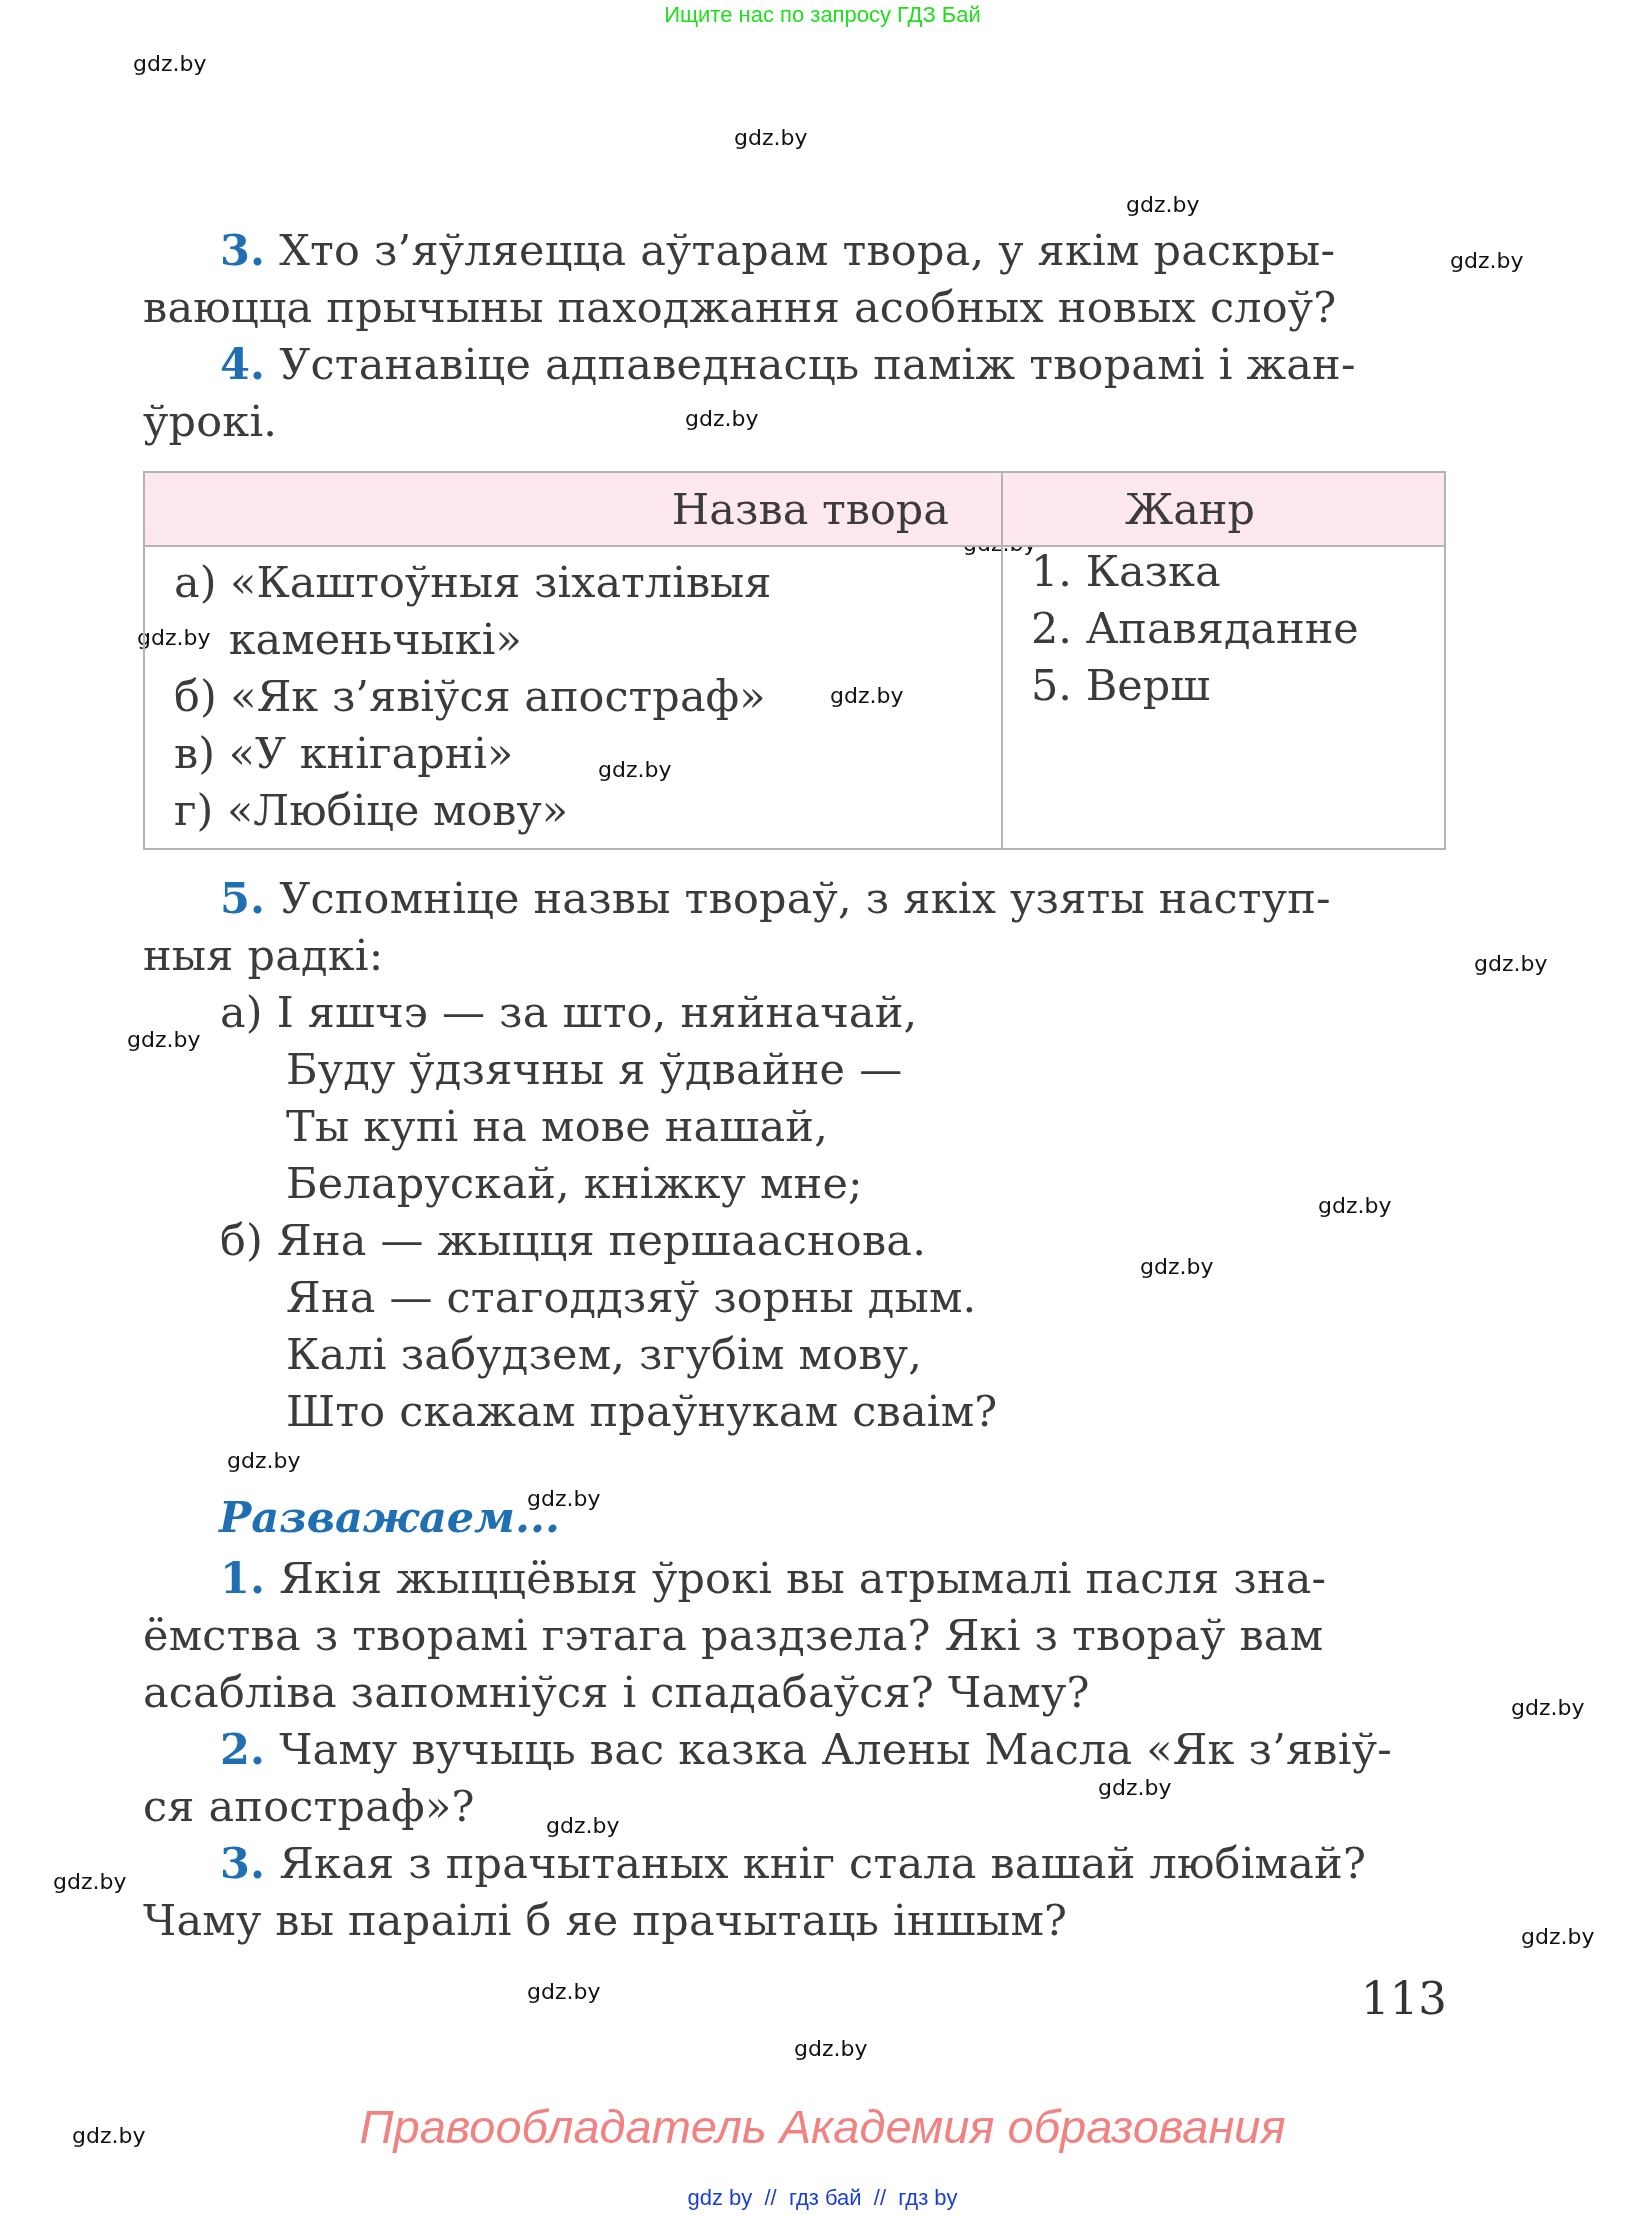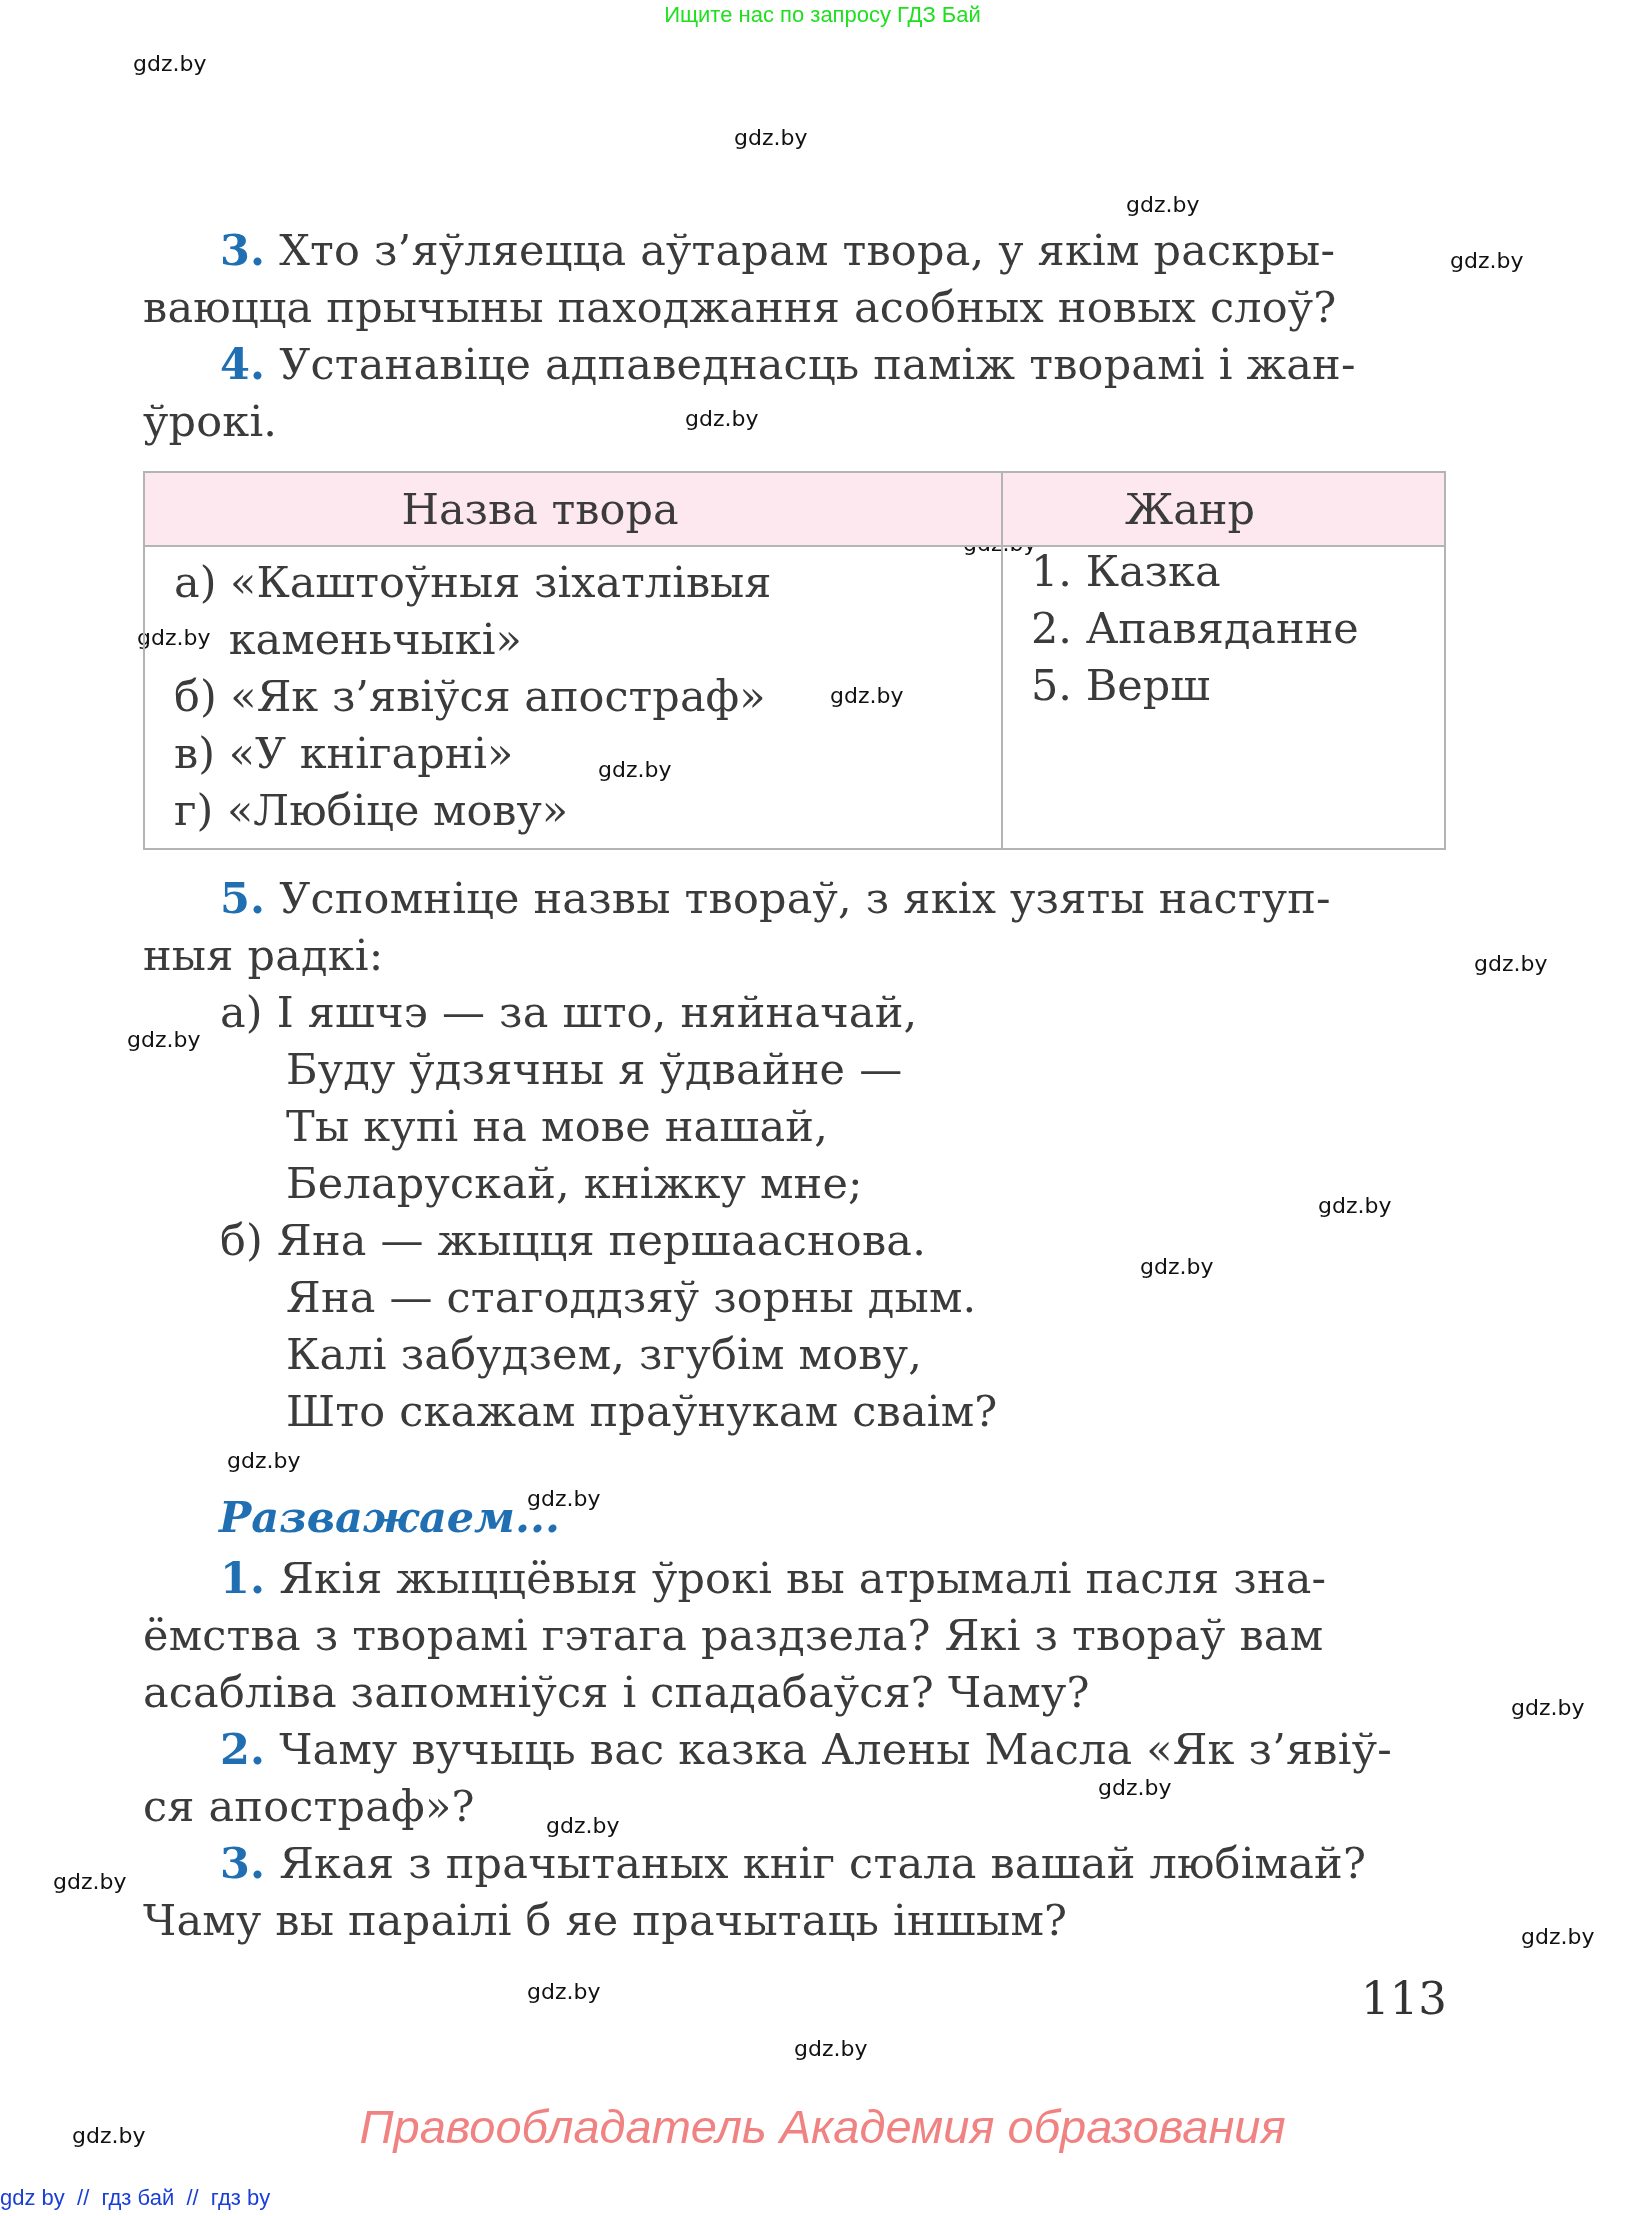--- a/index.html
+++ b/index.html
@@ -27,21 +27,21 @@
 
     .table {
       position: absolute; left: 143px; top: 471px; width: 1303px; height: 379px;
       border: 2.4px solid #b4b4b4; box-sizing: border-box;
       font-family: "DejaVu Serif", serif; font-size: 43px; color: #3b3b3b;
     }
     .thead { position: absolute; left: 0; top: 0; right: 0; height: 72px;
       background: #fde8f0; border-bottom: 2.4px solid #b4b4b4; }
     .col-divider { position: absolute; left: 856px; top: 0; bottom: 0; width: 2.4px; background: #b4b4b4; }
     .th { position: absolute; top: 0; height: 72px; line-height: 72px; text-align: center; }
-    .th-title { left: 1px; width: 788px; }
+    .th-title { left: 16px; width: 788px; text-align: right; }
     .th-genre { left: 859px; width: 372px; }
     .col-works { position: absolute; left: 29px; top: 81px; line-height: 57px; }
     .col-genres { position: absolute; left: 886px; top: 70px; line-height: 57px; }
 
     .subhead {
       position: absolute; left: 219px; top: 1492px;
       font-family: "DejaVu Serif", serif; font-style: italic; font-weight: bold;
       font-size: 43px; color: #1f6fb2;
     }
 
@@ -49,21 +49,21 @@
       position: absolute; left: 1361px; top: 1972px;
       font-family: "DejaVu Serif", serif; font-size: 45px; color: #333;
     }
 
     .copyright {
       position: absolute; left: 0; width: 1645px; top: 2099px; text-align: center;
       font-family: "Liberation Sans", sans-serif; font-style: italic; font-size: 47px;
       color: #f08282;
     }
     .footer-links {
-      position: absolute; left: 0; width: 1645px; top: 2185px; text-align: left;
+      position: absolute; left: 0; width: 1645px; top: 2185px; text-align: center;
       font-family: "Liberation Sans", sans-serif; font-size: 22px; color: #1a3fd6;
     }
   </style>
 </head>
 <body>
 
 <div class="page">
 
   <div class="top-banner">Ищите нас по запросу ГДЗ Бай</div>
 

